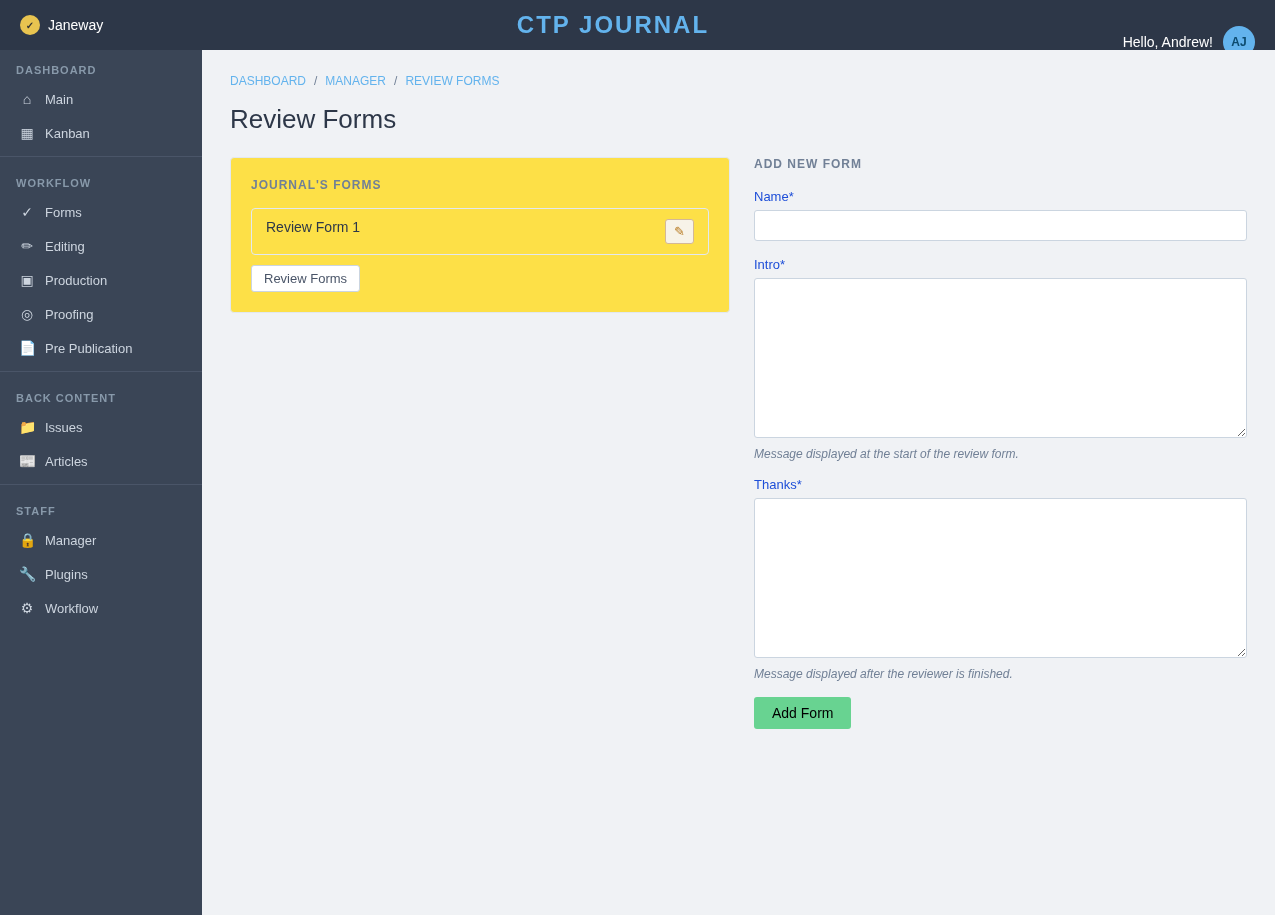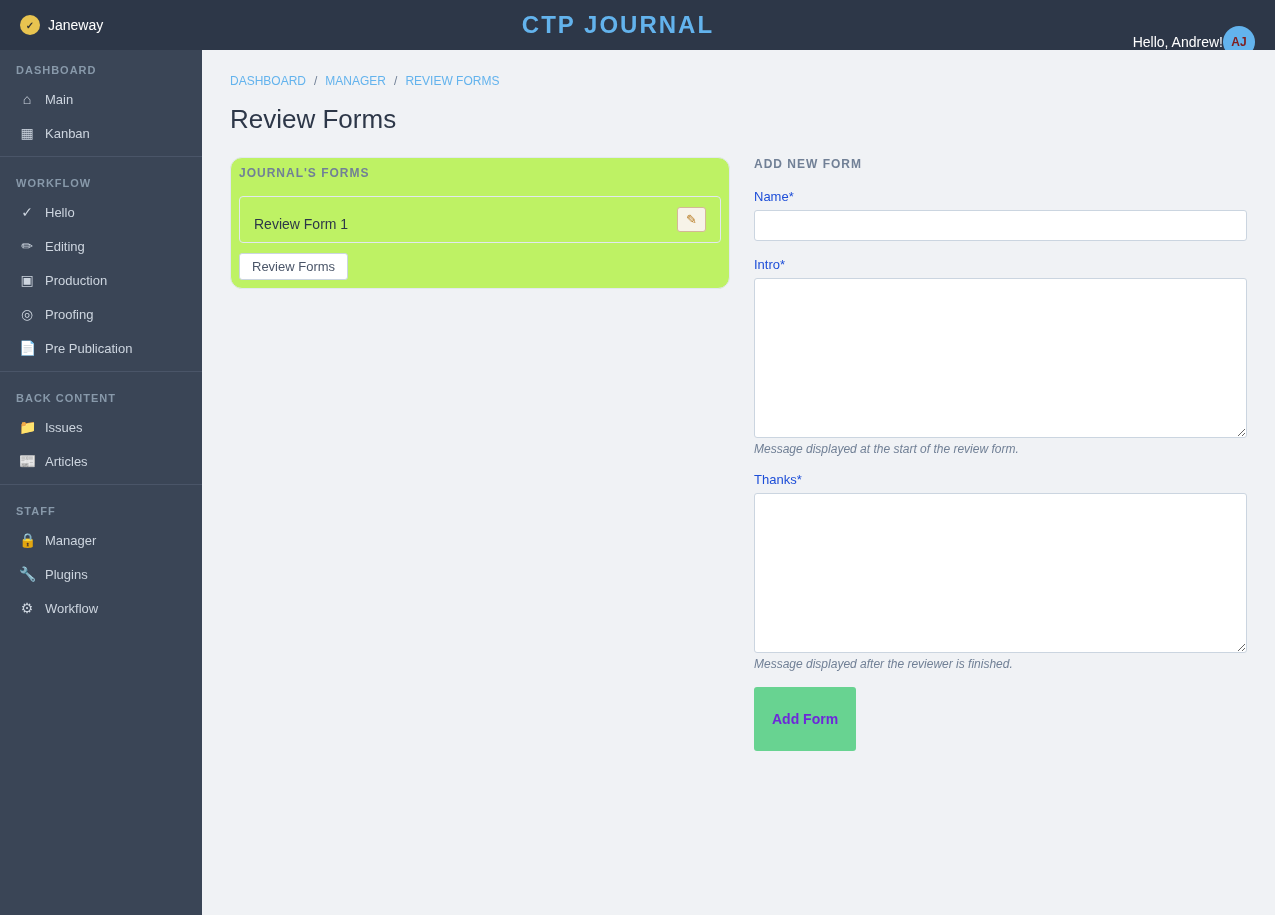--- a/index.html
+++ b/index.html
@@ -31,30 +31,31 @@
     }
     .top-header-center {
       color: #63b3ed;
       font-size: 24px;
       font-weight: 700;
       letter-spacing: 2px;
     }
     .top-header-right {
       display: flex;
       align-items: center;
+      gap: 10px;
       color: #fff;
       font-size: 14px;
       margin-top: 34px;
     }
     .avatar-circle {
       width: 32px; height: 32px;
       background: #63b3ed;
       border-radius: 50%;
       display: flex; align-items: center; justify-content: center;
-      font-size: 12px; font-weight: bold; color: #7f1d1d;
+      font-size: 12px; font-weight: bold; color: #0c4a6e;
     }
 
     
     .layout {
       display: flex;
       flex: 1;
       overflow: hidden;
     }
 
     
@@ -119,38 +120,38 @@
     
     .two-col {
       display: flex;
       gap: 24px;
     }
     .col-left { flex: 0 0 500px; }
     .col-right { flex: 1; }
 
     
     .card {
-      background: #bef264;
+      background: #fde047;
       border: 1px solid #e2e8f0;
-      border-radius: 12px;
-      padding: 8px;
+      border-radius: 4px;
+      padding: 20px;
     }
     .card-title {
       font-size: 12px;
       font-weight: 700;
       letter-spacing: 1px;
       text-transform: uppercase;
       color: #718096;
       margin-bottom: 16px;
     }
 
     
     .form-item-row {
       display: flex;
-      align-items: flex-end;
+      align-items: flex-start;
       justify-content: space-between;
       border: 1px solid #e2e8f0;
       border-radius: 4px;
       padding: 10px 14px;
       margin-bottom: 10px;
     }
     .form-item-row .form-item-name {
       font-size: 14px;
       color: #2d3748;
     }
@@ -213,31 +214,32 @@
       color: #2d3748;
       background: #fff;
       resize: vertical;
       outline: none;
       height: 160px;
     }
     .form-hint {
       font-size: 12px;
       color: #718096;
       font-style: italic;
+      margin-top: 5px;
     }
 
     .add-form-btn {
       background: #68d391;
       border: none;
       border-radius: 3px;
-      padding: 24px 18px;
+      padding: 8px 18px;
       font-size: 14px;
-      color: #6d28d9;
+      color: #000000;
       cursor: pointer;
-      font-weight: 700;
+      font-weight: 400;
     }
   </style>
 </head>
 <body>
 
 <div class="top-header">
   <div class="top-header-left">
     <div class="janeway-dot">✓</div>
     <span>Janeway</span>
   </div>
@@ -258,21 +260,21 @@
     </div>
     <div class="sidebar-item">
       <span class="icon">▦</span>
       <span>Kanban</span>
     </div>
 
     <hr class="sidebar-divider">
     <div class="sidebar-section-label">WORKFLOW</div>
     <div class="sidebar-item">
       <span class="icon">✓</span>
-      <span>Hello</span>
+      <span>Forms</span>
     </div>
     <div class="sidebar-item">
       <span class="icon">✏</span>
       <span>Editing</span>
     </div>
     <div class="sidebar-item">
       <span class="icon">▣</span>
       <span>Production</span>
     </div>
     <div class="sidebar-item">

